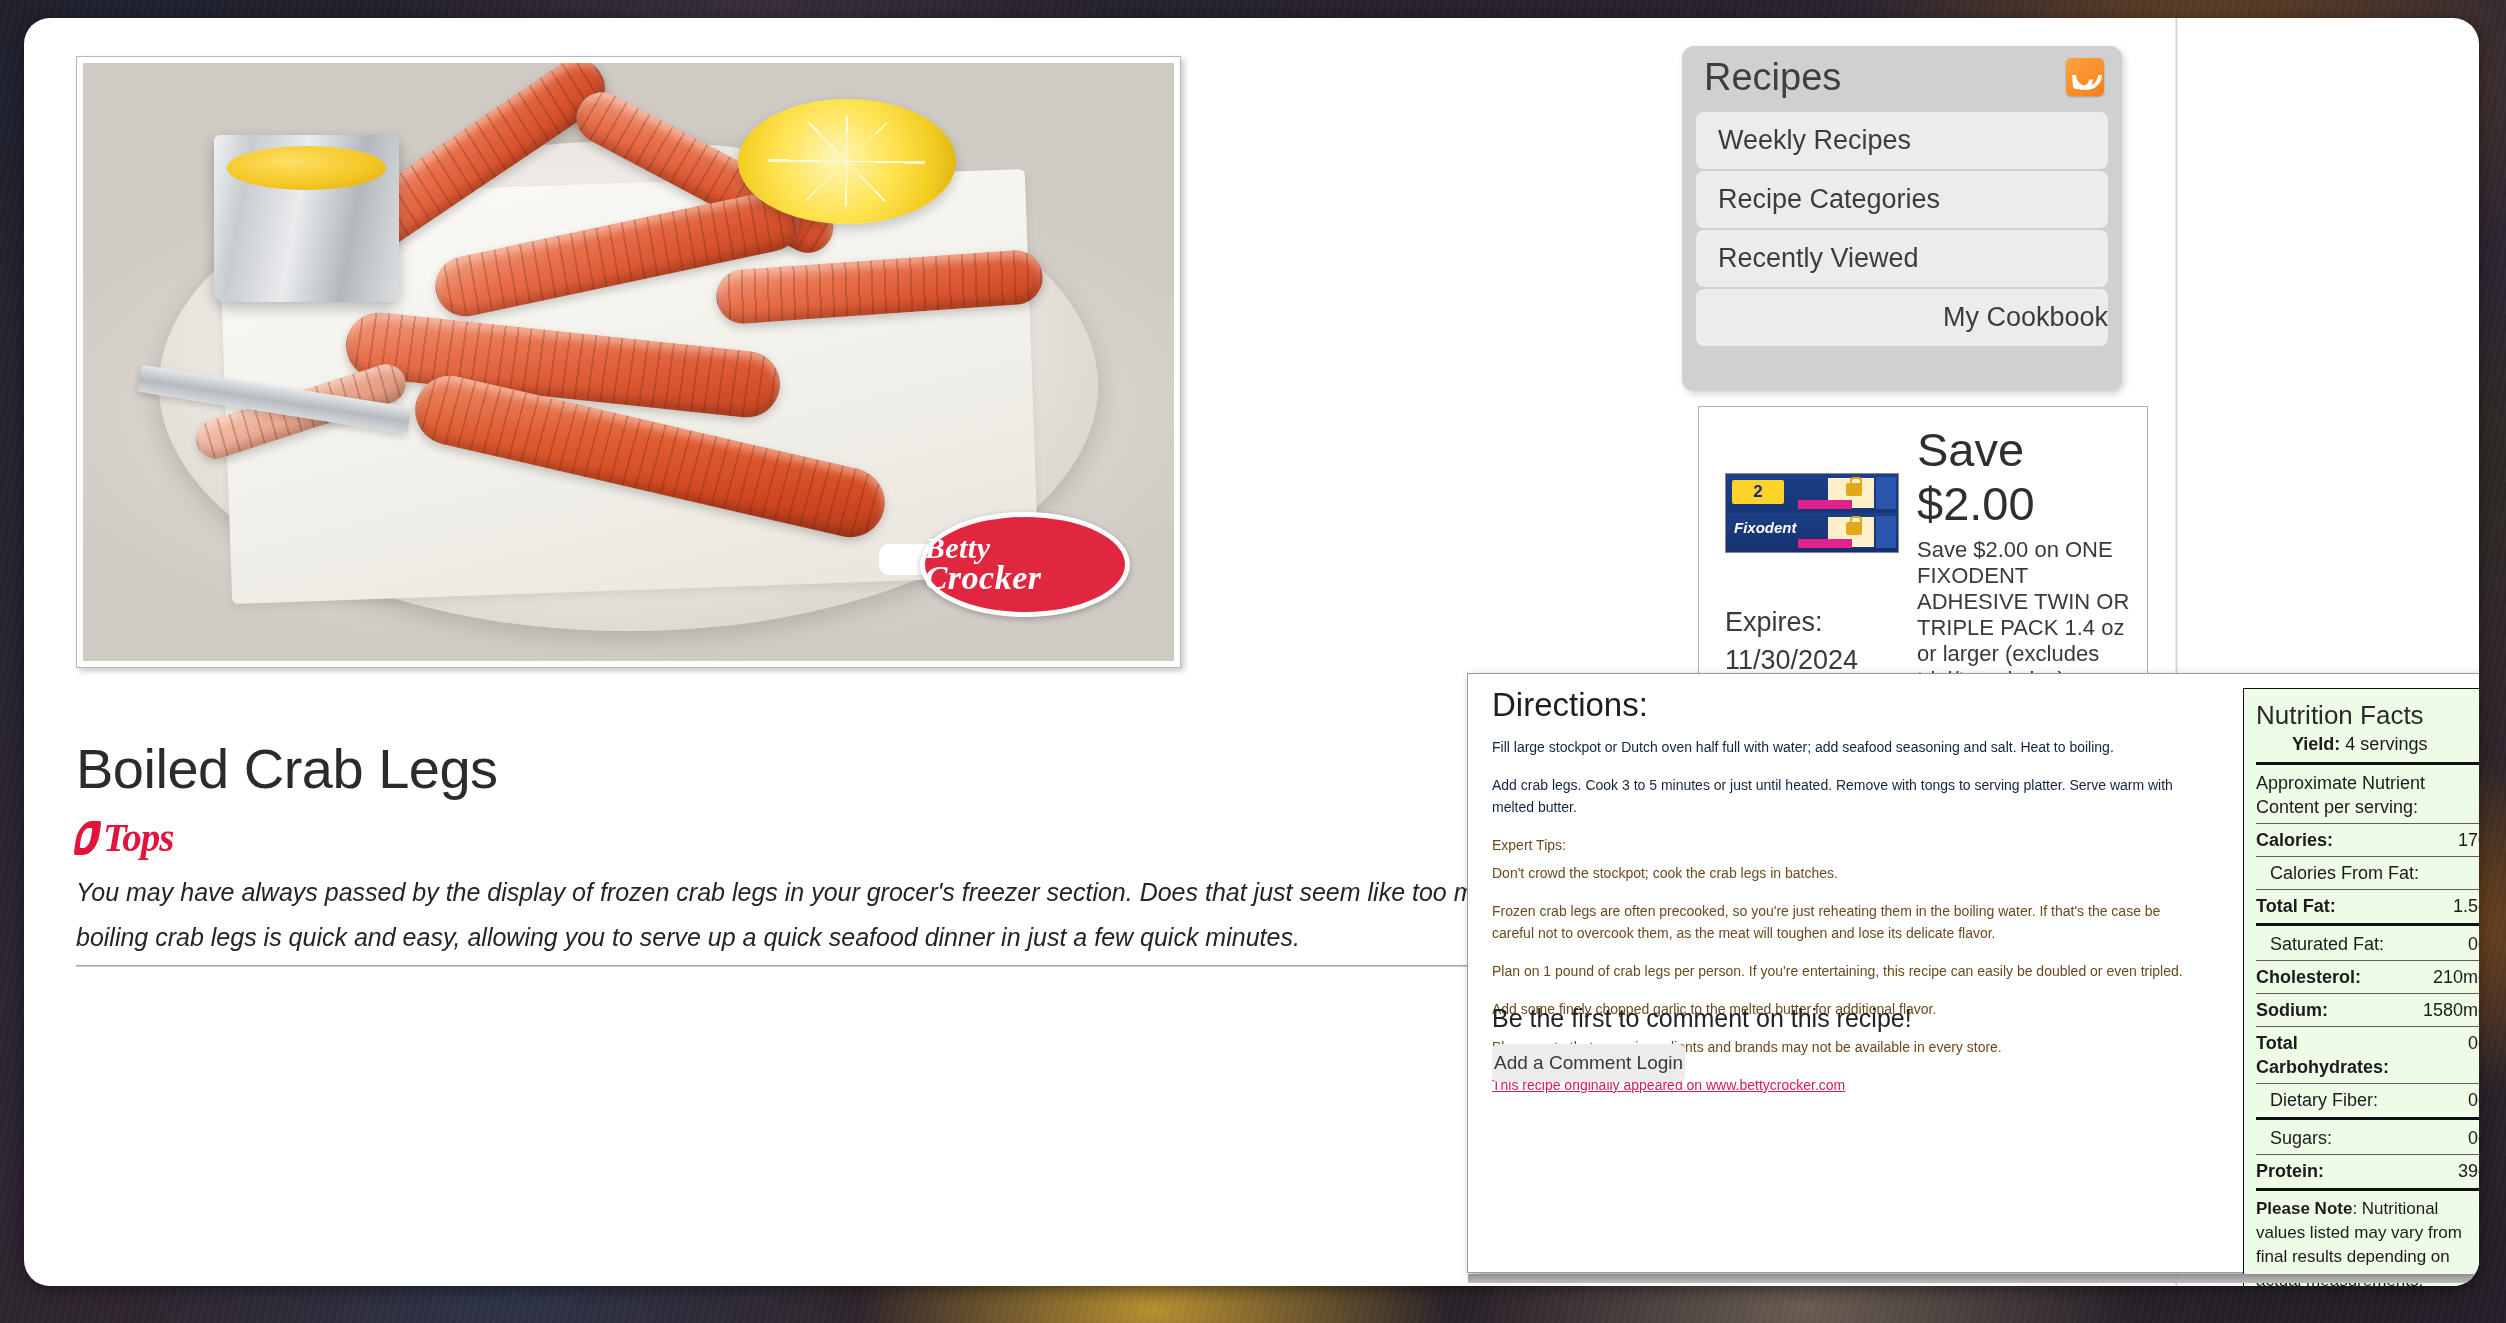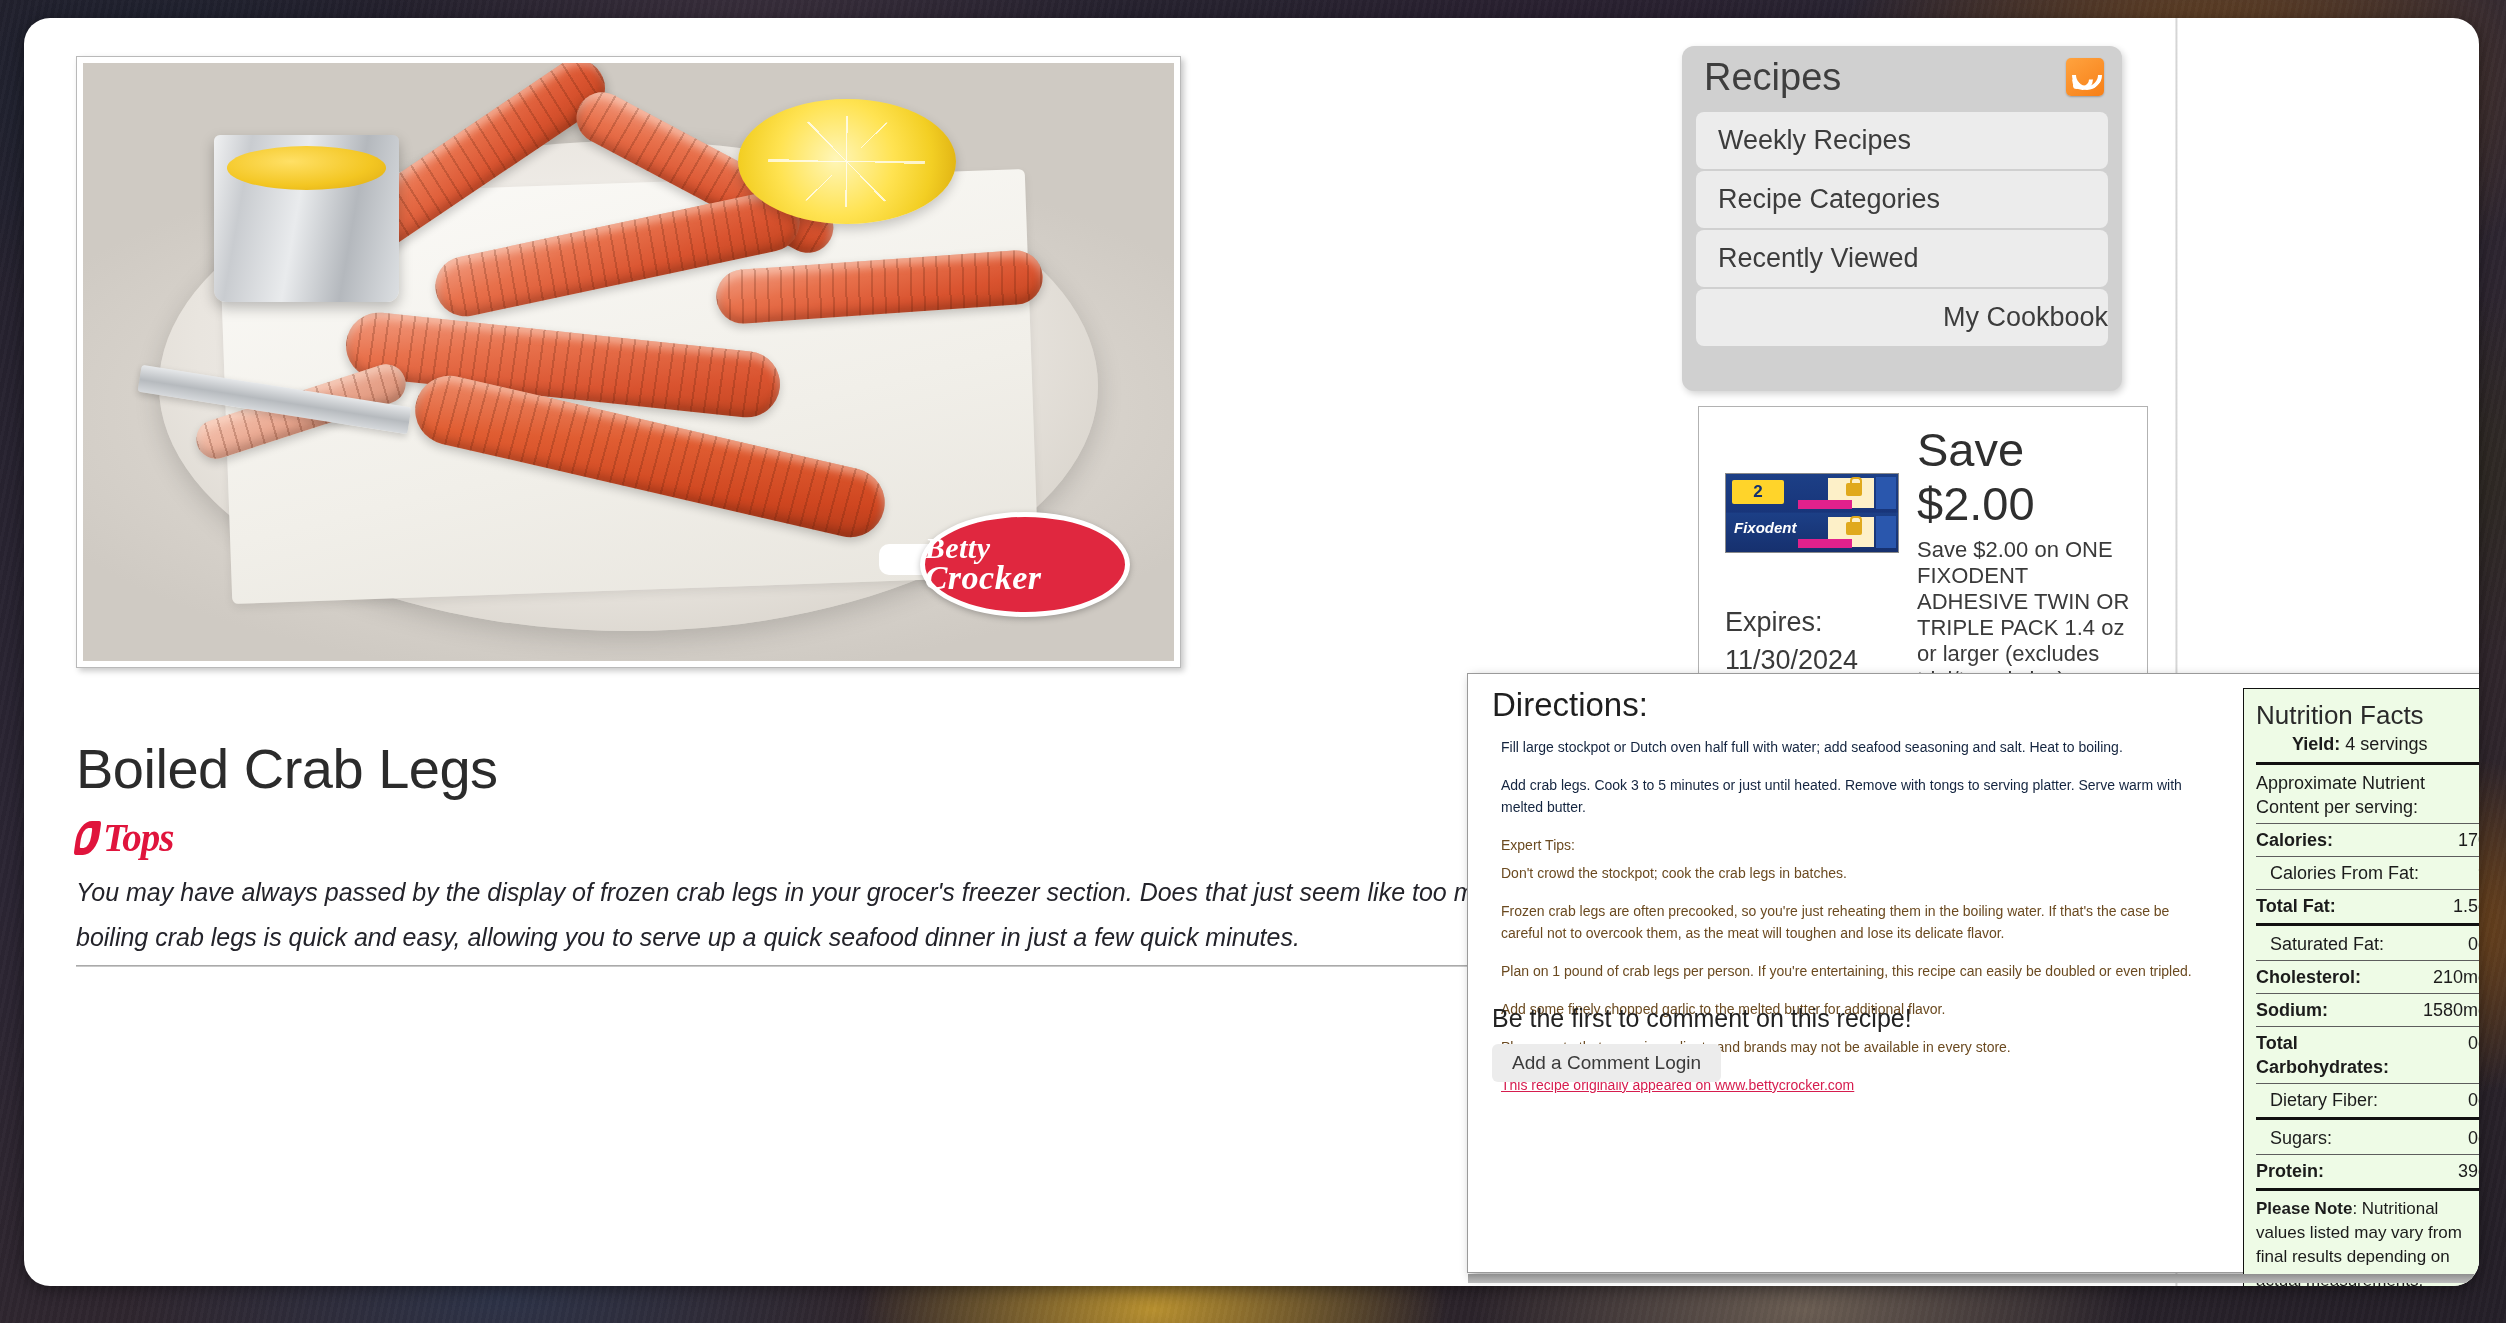--- a/index.html
+++ b/index.html
@@ -258,33 +258,33 @@
     content:"";position:absolute;left:0;bottom:-11px;width:100%;height:9px;
     background:linear-gradient(180deg,#8f8f8f,#bdbdbd);
   }
   #dir-title{
     position:absolute;left:24px;top:12px;font-size:33px;color:#1f1f1f;
   }
   #dir-body{
     position:absolute;left:24px;top:62px;width:700px;
     font-size:14px;line-height:22px;color:#6b4a20;
   }
-  #dir-body p{margin:0 0 16px 9px;}
+  #dir-body p{margin:0 0 16px 0;}
   #dir-body p.step{color:#13243f;}
   #dir-body p.tips{margin-bottom:6px;}
   #dir-origin{
     color:#d61c4e;text-decoration:underline;font-weight:normal;
   }
   #dir-comment{
     position:absolute;left:24px;top:330px;font-size:25px;color:#222;
   }
   #add-comment-btn{
     position:absolute;left:24px;top:370px;
     background:#ececec;border:none;border-radius:6px;
-    padding:8px 20px;font-size:19px;color:#3a3a3a;
+    padding:8px 2px;font-size:19px;color:#3a3a3a;
     font-family:"Liberation Sans",sans-serif;cursor:pointer;
   }
 
   
   #nutrition{
     position:absolute;right:18px;top:14px;width:258px;
     background:#eefbe6;border:1px solid #111;box-sizing:border-box;
     padding:10px 12px 14px 12px;
     font-size:17px;color:#1b1b1b;
   }

